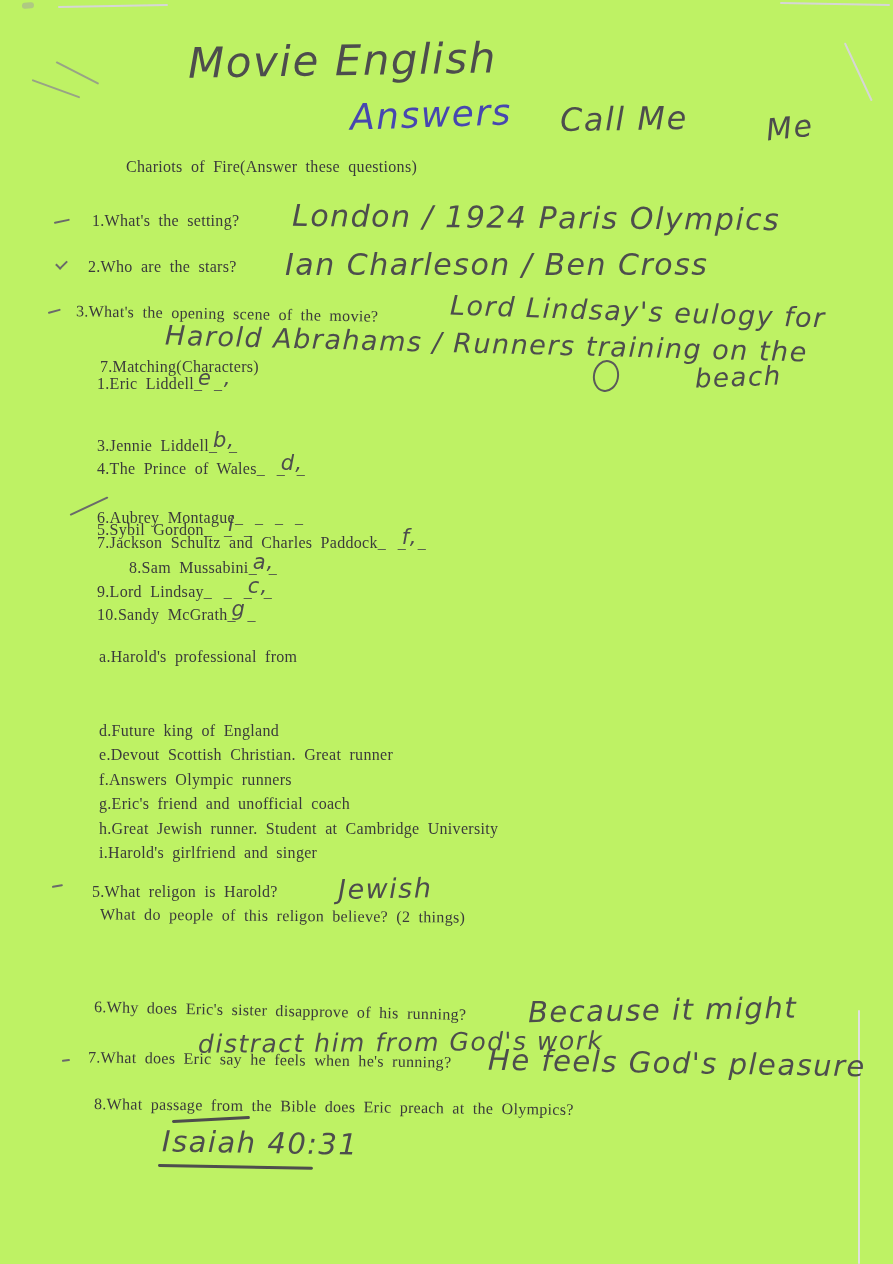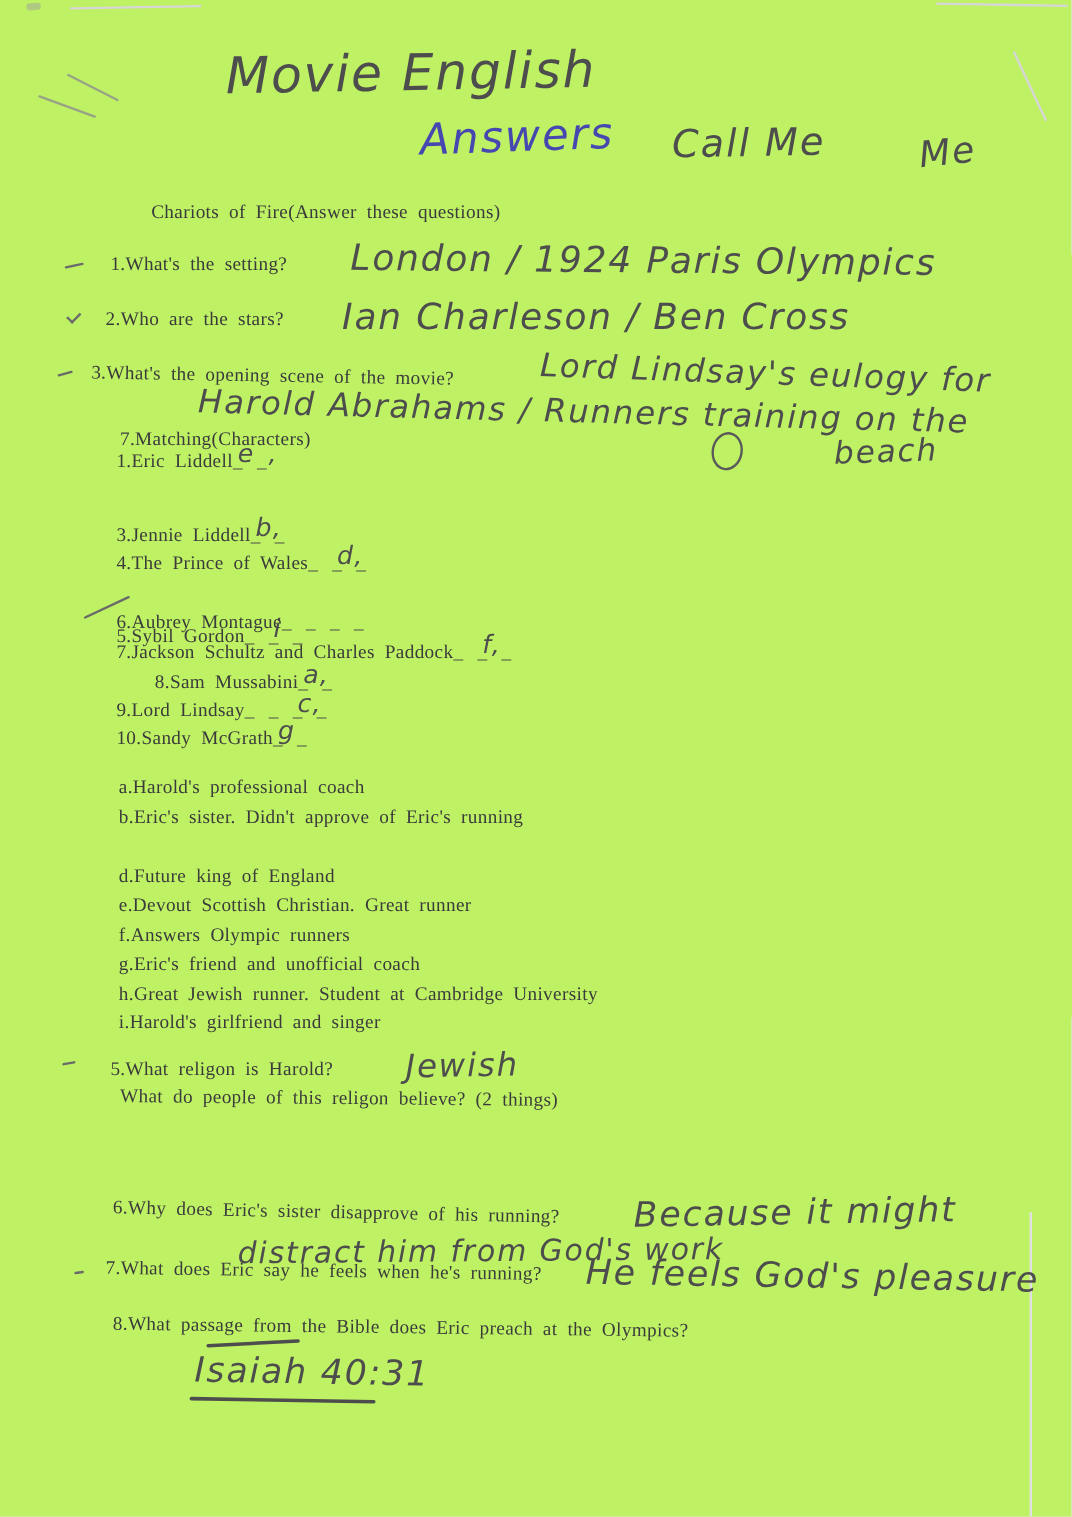--- a/index.html
+++ b/index.html
@@ -63,21 +63,21 @@
   <div class="mline" style="left:56px;top:61px;width:48px;background:#8f8f8f;opacity:.8;transform:rotate(27deg);"></div>
   <div class="mline" style="left:32px;top:79px;width:51px;background:#8f8f8f;opacity:.8;transform:rotate(20deg);"></div>
   <div class="mline faint" style="left:845px;top:42px;width:64px;height:1.5px;transform:rotate(65deg);"></div>
   <div class="mline" style="left:858px;top:1010px;width:1.5px;height:254px;background:#e0e0e0;"></div>
 
   <div class="hw" style="left:188px;top:36px;font-size:42px;transform:rotate(-1deg);">Movie English</div>
   <div class="hw ink" style="left:350px;top:94px;font-size:36px;transform:rotate(-2deg);">Answers</div>
   <div class="hw" style="left:560px;top:100px;font-size:32px;transform:rotate(-1deg);">Call Me</div>
   <div class="hw" style="left:766px;top:110px;font-size:30px;transform:rotate(-6deg);">Me</div>
 
-  <div class="print" style="left:126px;top:169px;">Chariots of Fire(Answer these questions)</div>
+  <div class="print" style="left:126px;top:158px;">Chariots of Fire(Answer these questions)</div>
 
   <div class="mline" style="left:54px;top:222px;width:16px;transform:rotate(-12deg);"></div>
   <div class="print" style="left:92px;top:212px;">1.What's the setting?</div>
   <div class="hw" style="left:292px;top:200px;font-size:30px;transform:rotate(.5deg);">London / 1924 Paris Olympics</div>
 
   <div class="check" style="left:56px;top:260px;"></div>
   <div class="print" style="left:88px;top:258px;">2.Who are the stars?</div>
   <div class="hw" style="left:285px;top:247px;font-size:30px;">Ian Charleson / Ben Cross</div>
 
   <div class="mline" style="left:48px;top:312px;width:13px;transform:rotate(-15deg);"></div>
@@ -111,22 +111,21 @@
   <div class="mrow" style="top:554px;margin-left:32px;">
     <span>8.Sam Mussabini</span><span class="mblank">_ _</span><span class="mans">a,</span>
   </div>
   <div class="mrow" style="top:578px;">
     <span>9.Lord Lindsay</span><span class="mblank">_ _ _ _</span><span class="mans">c,</span>
   </div>
   <div class="mrow" style="top:601px;">
     <span>10.Sandy McGrath</span><span class="mblank">_ _</span><span class="mans">g</span>
   </div>
 
-  <div class="print" style="left:99px;top:648px;">a.Harold's professional coach</div>
-  <div class="print" style="left:99px;top:673px;">b.Eric's sister. Didn't approve of Eric's running</div>
+  <div class="print" style="left:99px;top:648px;">a.Harold's professional from</div>
   <div class="print" style="left:99px;top:722px;">d.Future king of England</div>
   <div class="print" style="left:99px;top:746px;">e.Devout Scottish Christian. Great runner</div>
   <div class="print" style="left:99px;top:771px;">f.Answers Olympic runners</div>
   <div class="print" style="left:99px;top:820px;">h.Great Jewish runner. Student at Cambridge University</div>
   <div class="print" style="left:99px;top:795px;">g.Eric's friend and unofficial coach</div>
   <div class="print" style="left:99px;top:844px;">i.Harold's girlfriend and singer</div>
 
   <div class="mline" style="left:52px;top:886px;width:11px;transform:rotate(-10deg);"></div>
   <div class="print" style="left:92px;top:883px;">5.What religon is Harold?</div>
   <div class="hw" style="left:338px;top:873px;font-size:27px;transform:rotate(-1deg);">Jewish</div>

